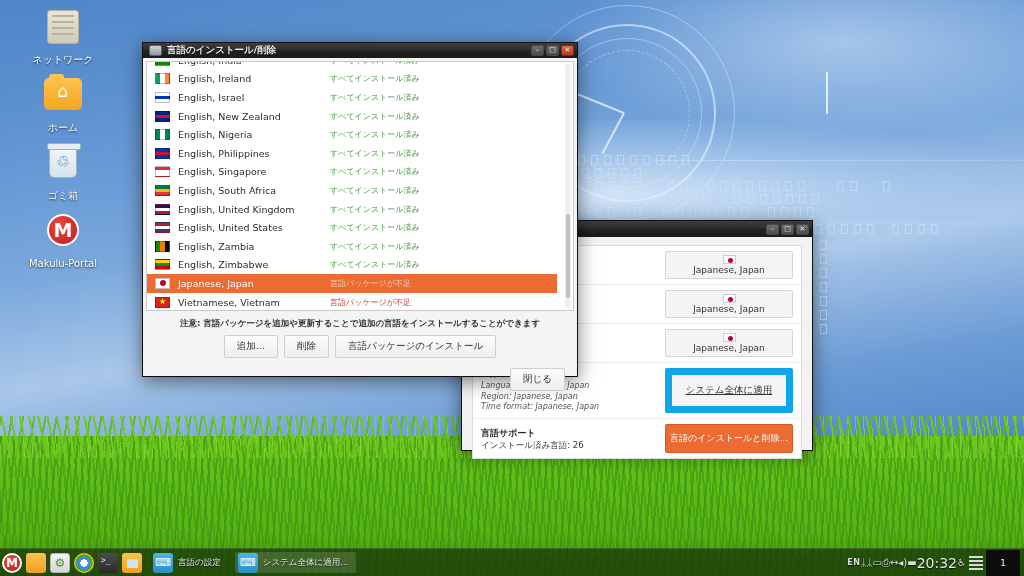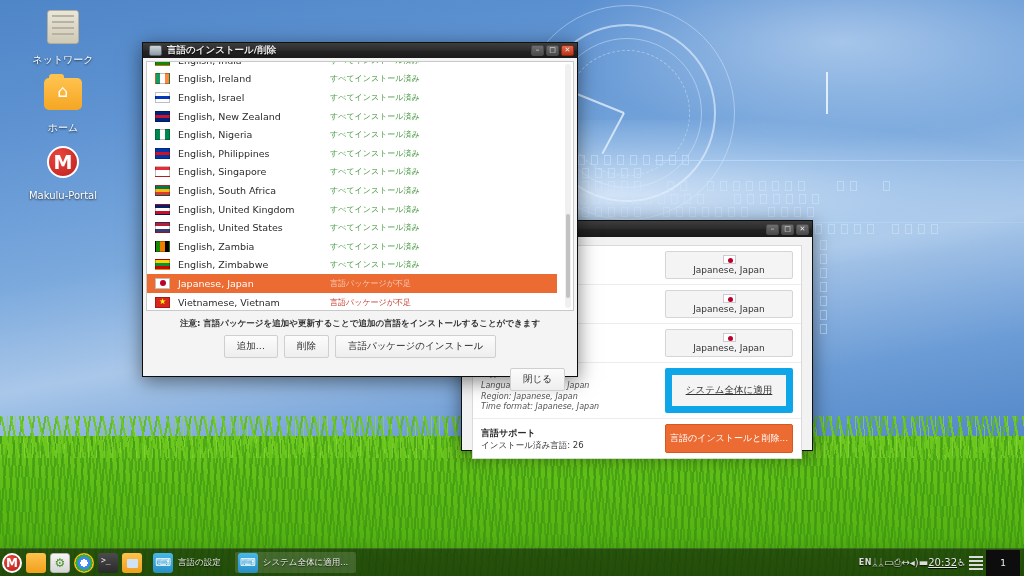--- a/index.html
+++ b/index.html
@@ -268,21 +268,21 @@
     border-radius: 2px; cursor: pointer; max-width: 150px;
   }
   .task.active { background: rgba(255,255,255,.14); }
   .task .tlbl { font-size: 8.5px; color: #eaeaea; white-space: nowrap; overflow: hidden;
                 text-overflow: ellipsis; text-shadow: 0 1px 1px rgba(0,0,0,.7); }
 
   .tb-right { margin-left: auto; display: flex; align-items: center; gap: 0; padding-right: 2px; }
   .tray { font-size: 10px; color: #dcdcdc; cursor: pointer; line-height: 1;
           text-shadow: 0 1px 1px rgba(0,0,0,.8); }
   .tray.kb { font-size: 8px; font-weight: bold; letter-spacing: .5px; }
-  .clock { font-size: 10px; color: #e8e8e8; text-shadow: 0 1px 1px rgba(0,0,0,.8); cursor: pointer; text-decoration: underline; }
+  .clock { font-size: 14px; color: #e8e8e8; text-shadow: 0 1px 1px rgba(0,0,0,.8); cursor: pointer; }
   .hamb { display: flex; flex-direction: column; gap: 2px; cursor: pointer; padding: 2px 3px; }
   .hamb i { display: block; width: 14px; height: 2px; background: #dcdcdc; }
   .wsbox {
     width: 34px; height: 26px; background: #0d0d0d; display: flex;
     align-items: center; justify-content: center; cursor: pointer;
   }
   .wsbox span { font-size: 9px; color: #f0f0f0; }
 </style>
 </head>
 <body>
@@ -420,20 +420,26 @@
       <div class="glyph">
           <div class="ico-net"></div>
         </div>
       <div class="lbl">ネットワーク</div>
     </div>
     <div class="desk-icon">
       <div class="glyph">
           <div class="ico-home"></div>
         </div>
       <div class="lbl">ホーム</div>
+    </div>
+    <div class="desk-icon">
+      <div class="glyph">
+          <div class="ico-trash"></div>
+        </div>
+      <div class="lbl">ゴミ箱</div>
     </div>
     <div class="desk-icon">
       <div class="glyph">
           <div class="ico-m"></div>
         </div>
       <div class="lbl">Makulu-Portal</div>
     </div>
   </div>
 
   <div class="win" id="back-window">

